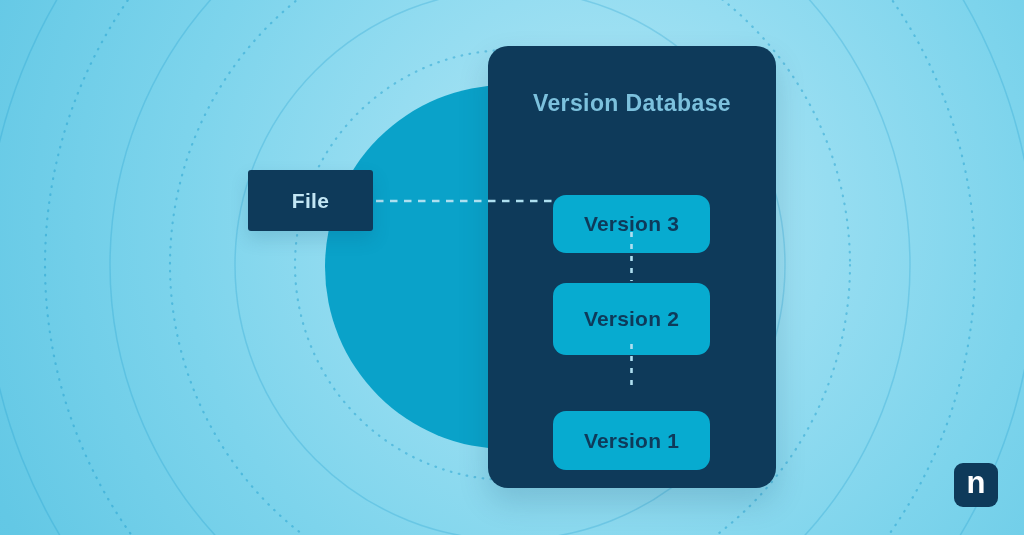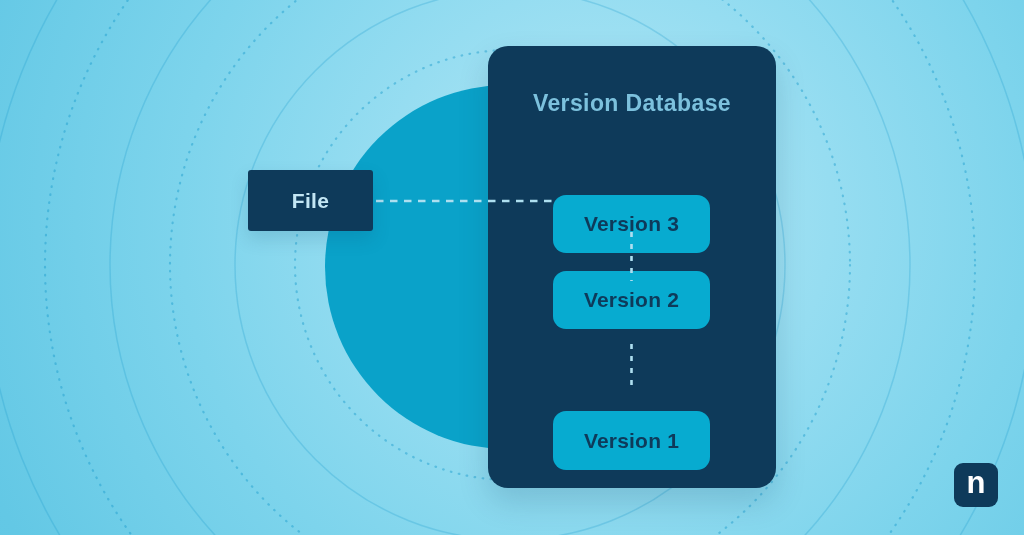--- a/index.html
+++ b/index.html
@@ -25,21 +25,21 @@
   .panel-title{
     padding-top:44px;text-align:center;font-size:23px;font-weight:700;
     letter-spacing:.4px;color:var(--title-text,#7cc1dd);
   }
   .vbox{
     position:absolute;left:65px;width:157px;height:58px;border-radius:13px;
     background:var(--cyan-box,#07abd0);display:flex;align-items:center;justify-content:center;
     font-size:21px;font-weight:700;color:var(--navy,#0e3a5a);letter-spacing:.2px;
   }
   .v3{top:126px;margin-top:23px;}
-  .v2{top:225px;height:58px;}
+  .v2{top:237px;height:72px;}
   .v1{top:365px;height:59px;}
   .connectors{position:absolute;left:0;top:0;width:1024px;height:535px;pointer-events:none;}
   .dash-h{stroke:var(--dash,#aedff0);stroke-width:2.6;stroke-dasharray:7.5 6.5;}
   .dash-v{stroke:var(--dash,#aedff0);stroke-width:2.6;stroke-dasharray:5 7;}
   .file-box{
     position:absolute;left:248px;top:170px;width:125px;height:61px;border-radius:3px;
     background:var(--navy,#0e3a5a);display:flex;align-items:center;justify-content:center;
     font-size:21px;font-weight:700;color:var(--file-text,#c3e6f4);letter-spacing:.3px;
     box-shadow:0 8px 18px rgba(10,60,95,.15);
   }

